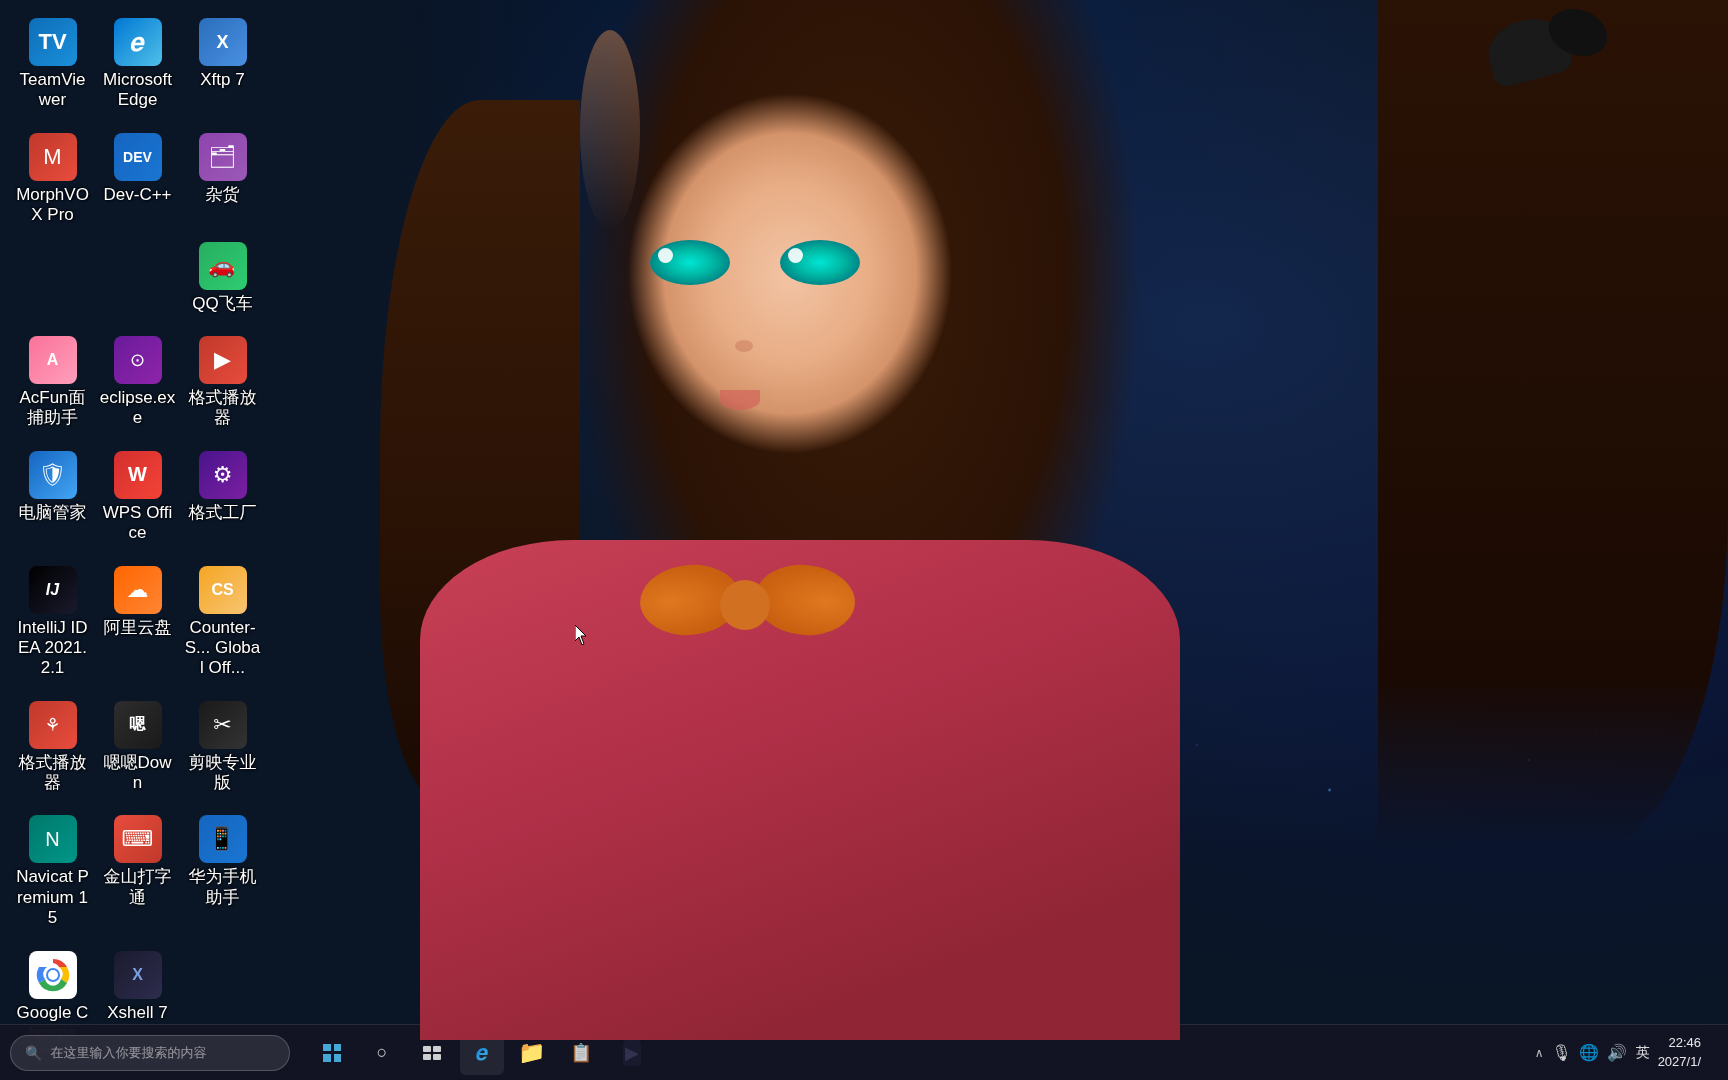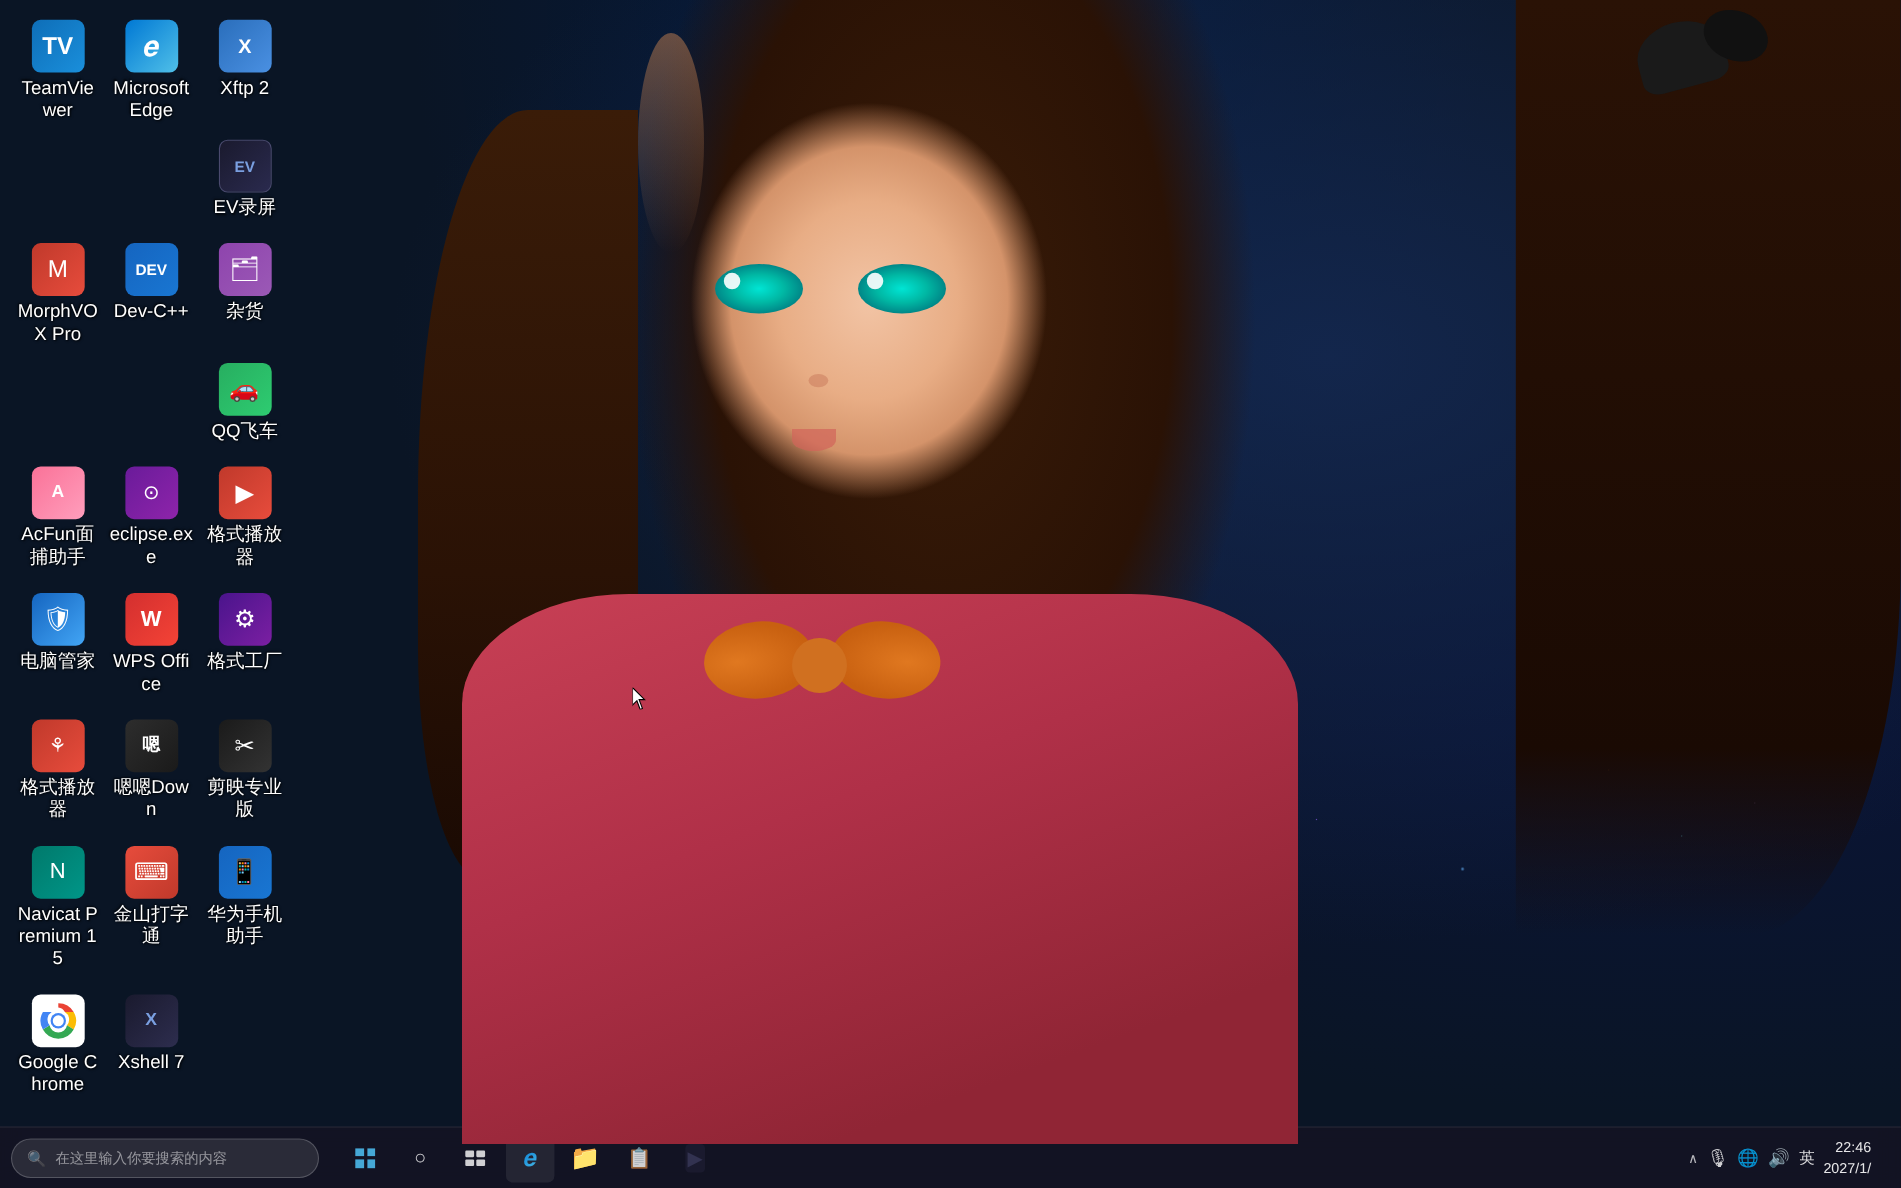--- a/index.html
+++ b/index.html
@@ -307,60 +307,50 @@
       <div class="desktop-icon">
         <div class="icon-img icon-edge">
           <span style="color:white;font-size:26px;">𝒆</span>
         </div>
         <span class="icon-label">Microsoft Edge</span>
       </div>
       <div class="desktop-icon">
         <div class="icon-img icon-xftp">
           <span style="color:white;font-size:18px;font-weight:bold;">X</span>
         </div>
-        <span class="icon-label">Xftp 2</span>
+        <span class="icon-label">Xftp 7</span>
+      </div>
+    </div>
+
+
+    <div class="icon-row" style="margin-top:6px;">
+      <div class="desktop-icon">
+        <div class="icon-img icon-morphvox">
+          <span style="color:white;font-size:22px;">M</span>
+        </div>
+        <span class="icon-label">MorphVOX Pro</span>
+      </div>
+      <div class="desktop-icon">
+        <div class="icon-img icon-devcpp">
+          <span style="color:white;font-size:14px;font-weight:bold;">DEV</span>
+        </div>
+        <span class="icon-label">Dev-C++</span>
+      </div>
+      <div class="desktop-icon">
+        <div class="icon-img" style="background:linear-gradient(135deg,#8e44ad,#9b59b6);">
+          <span style="color:white;font-size:22px;">🗂</span>
+        </div>
+        <span class="icon-label">杂货</span>
       </div>
     </div>
 
     <div class="icon-row">
       <div style="width:85px"></div>
       <div style="width:85px"></div>
       <div class="desktop-icon">
-        <div class="icon-img icon-ev">
-          <span style="color:#7a9fe0;font-size:14px;font-weight:bold;">EV</span>
-        </div>
-        <span class="icon-label">EV录屏</span>
-      </div>
-    </div>
-
-    <div class="icon-row" style="margin-top:6px;">
-      <div class="desktop-icon">
-        <div class="icon-img icon-morphvox">
-          <span style="color:white;font-size:22px;">M</span>
-        </div>
-        <span class="icon-label">MorphVOX Pro</span>
-      </div>
-      <div class="desktop-icon">
-        <div class="icon-img icon-devcpp">
-          <span style="color:white;font-size:14px;font-weight:bold;">DEV</span>
-        </div>
-        <span class="icon-label">Dev-C++</span>
-      </div>
-      <div class="desktop-icon">
-        <div class="icon-img" style="background:linear-gradient(135deg,#8e44ad,#9b59b6);">
-          <span style="color:white;font-size:22px;">🗂</span>
-        </div>
-        <span class="icon-label">杂货</span>
-      </div>
-    </div>
-
-    <div class="icon-row">
-      <div style="width:85px"></div>
-      <div style="width:85px"></div>
-      <div class="desktop-icon">
         <div class="icon-img icon-qqcar">
           <span style="color:white;font-size:22px;">🚗</span>
         </div>
         <span class="icon-label">QQ飞车</span>
       </div>
     </div>
 
     <div class="icon-row" style="margin-top:6px;">
       <div class="desktop-icon">
         <div class="icon-img icon-acfun">
@@ -396,20 +386,40 @@
         <span class="icon-label">WPS Office</span>
       </div>
       <div class="desktop-icon">
         <div class="icon-img icon-geshigongchang">
           <span style="color:white;font-size:22px;">⚙</span>
         </div>
         <span class="icon-label">格式工厂</span>
       </div>
     </div>
 
+    <div class="icon-row" style="margin-top:6px;">
+      <div class="desktop-icon">
+        <div class="icon-img icon-intellij">
+          <span style="color:white;font-size:16px;font-weight:bold;font-style:italic;">IJ</span>
+        </div>
+        <span class="icon-label">IntelliJ IDEA 2021.2.1</span>
+      </div>
+      <div class="desktop-icon">
+        <div class="icon-img icon-aliyun">
+          <span style="color:white;font-size:22px;">☁</span>
+        </div>
+        <span class="icon-label">阿里云盘</span>
+      </div>
+      <div class="desktop-icon">
+        <div class="icon-img icon-csgo">
+          <span style="color:white;font-size:16px;font-weight:bold;">CS</span>
+        </div>
+        <span class="icon-label">Counter-S... Global Off...</span>
+      </div>
+    </div>
 
     <div class="icon-row" style="margin-top:6px;">
       <div class="desktop-icon">
         <div class="icon-img icon-huawei">
           <span style="color:white;font-size:18px;">⚘</span>
         </div>
         <span class="icon-label">格式播放器</span>
       </div>
       <div class="desktop-icon">
         <div class="icon-img" style="background:linear-gradient(135deg,#2d2d2d,#1a1a1a);">

